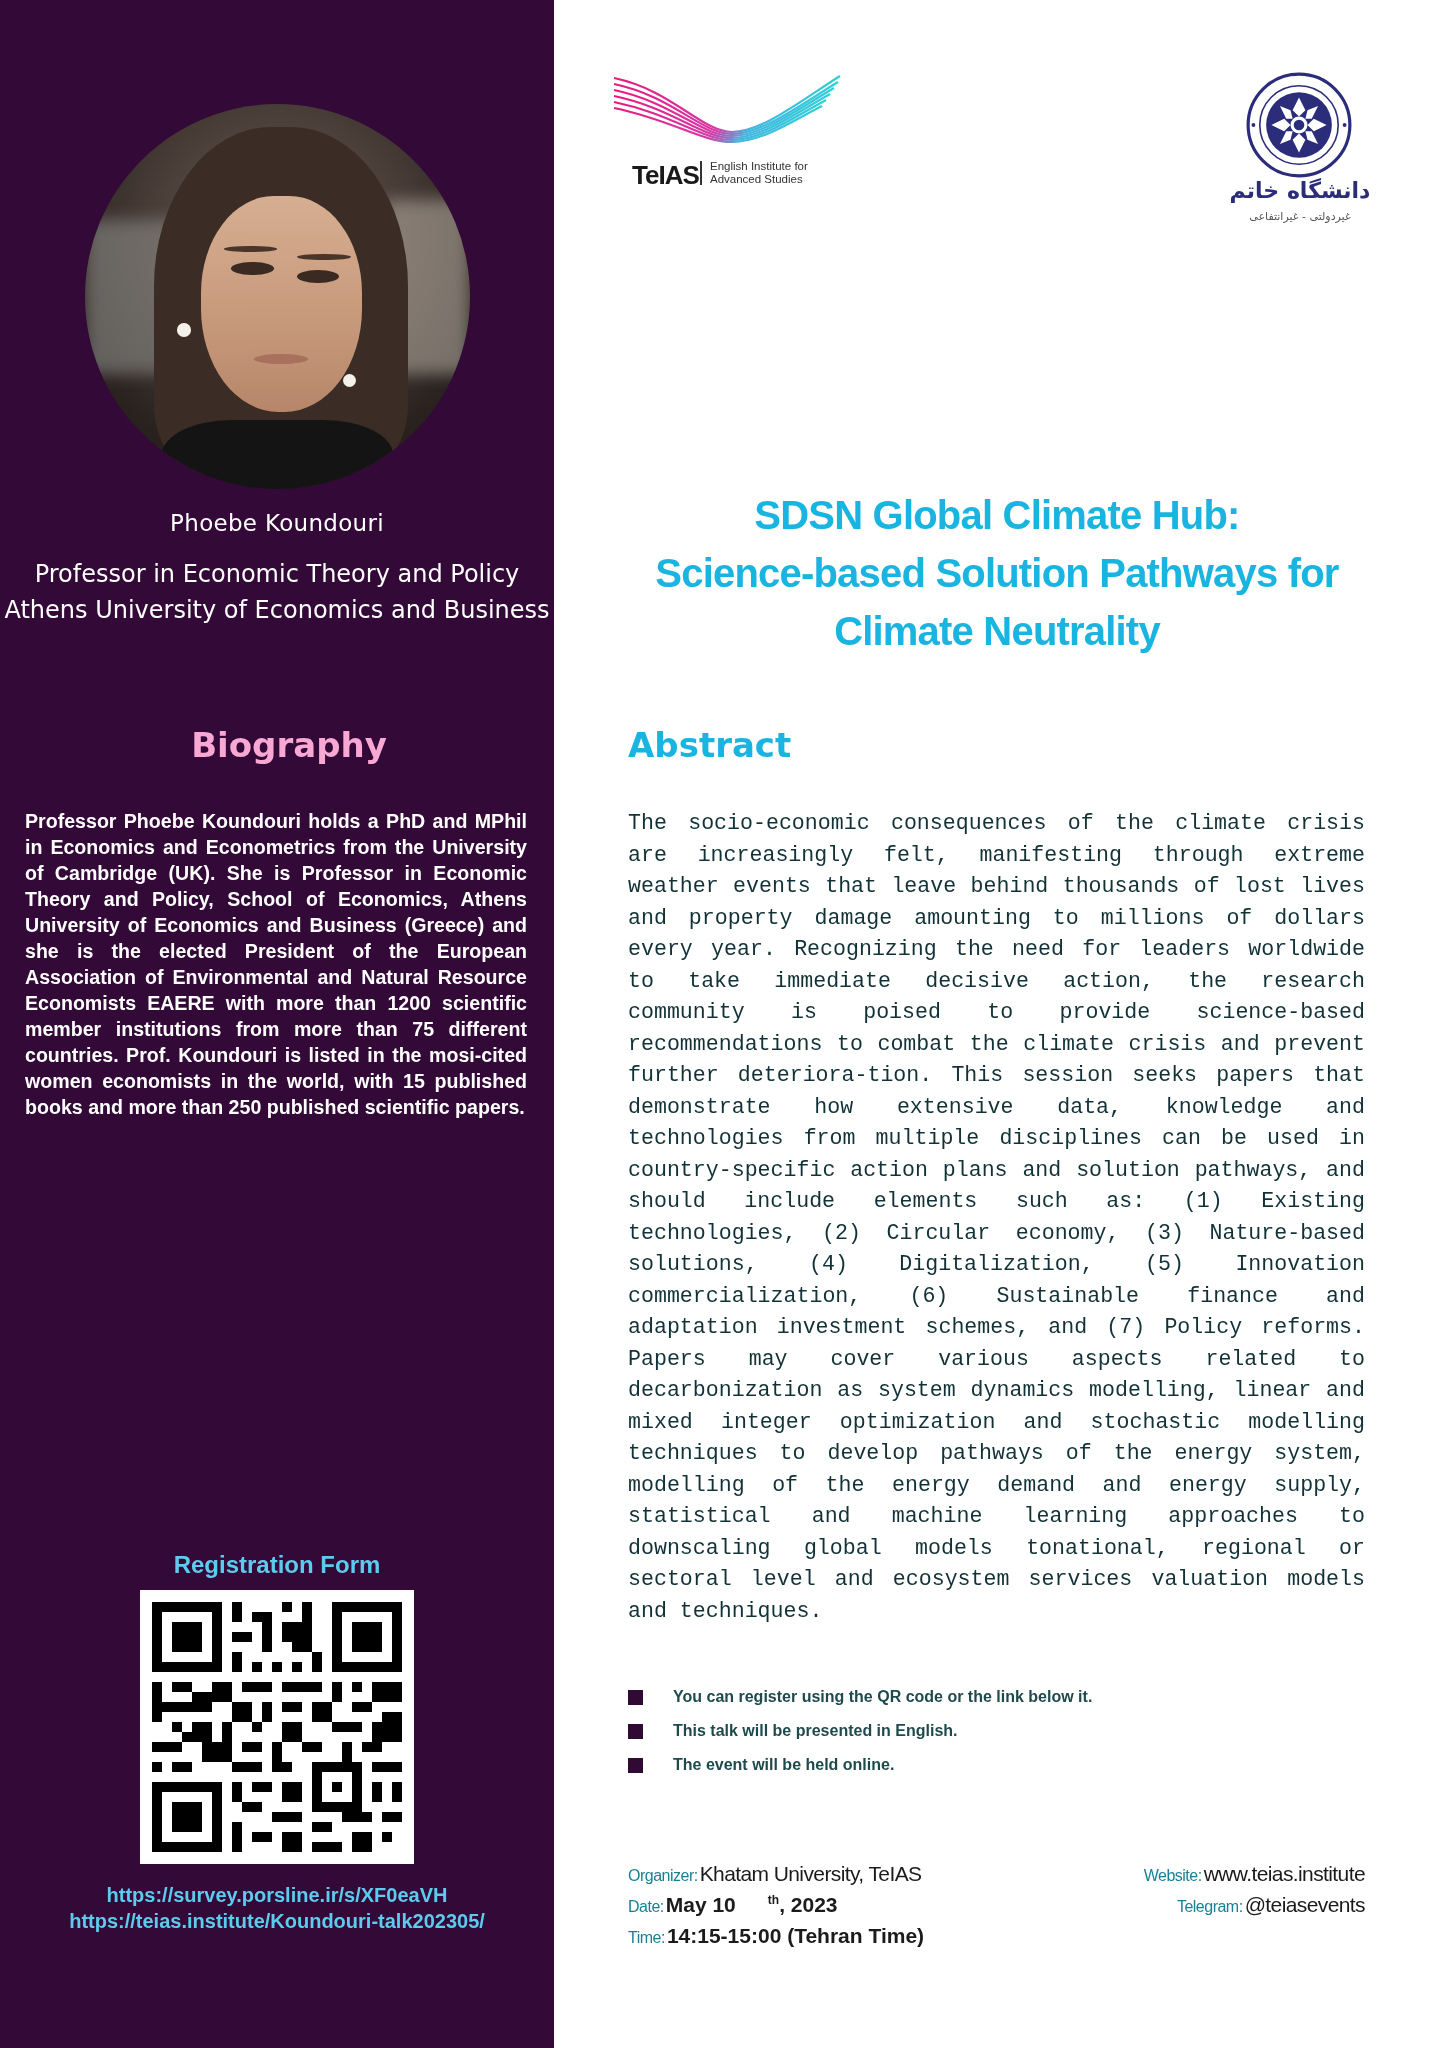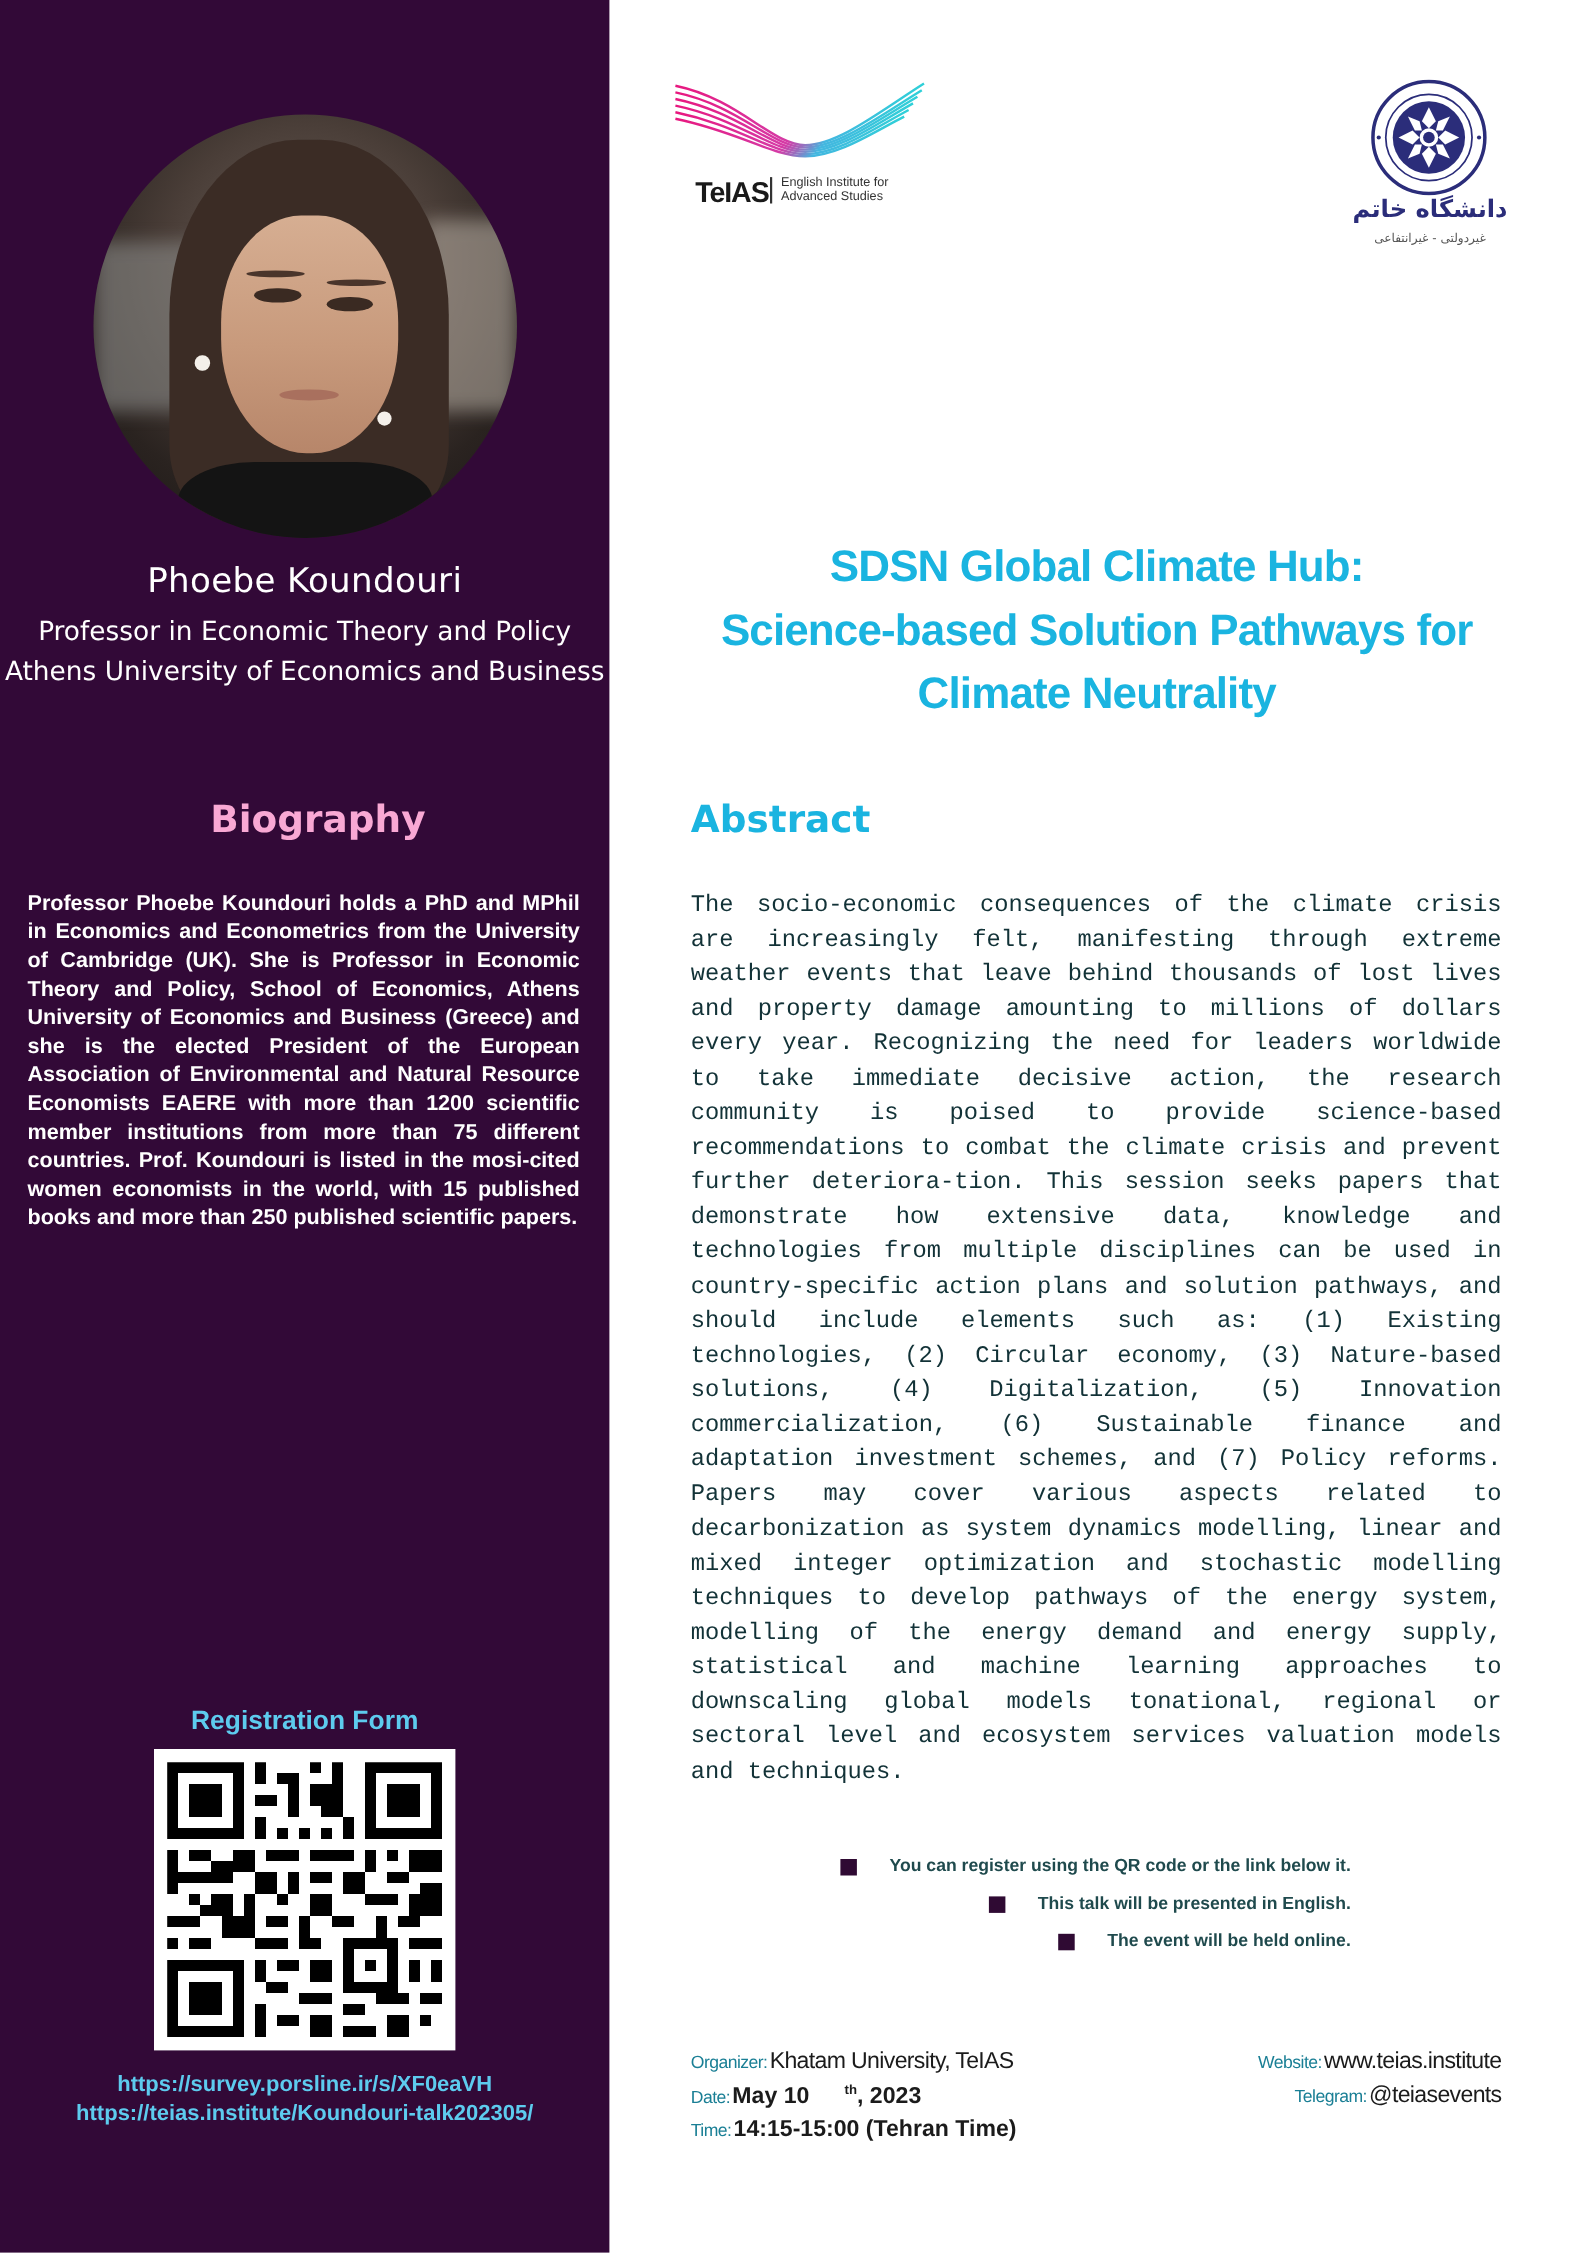--- a/index.html
+++ b/index.html
@@ -28,21 +28,21 @@
     .photo .brow.l { left: 36%; }
     .photo .brow.r { left: 55%; top: 39%; }
     .photo .lips { position: absolute; left: 44%; top: 65%; width: 14%; height: 2.5%; border-radius: 50%; background: #a9705e; }
     .photo .earring { position: absolute; width: 3.5%; height: 3.5%; border-radius: 50%; background: #f4f0ea; }
     .photo .earring.l { left: 24%; top: 57%; }
     .photo .earring.r { left: 67%; top: 70%; }
     .photo .jacket { position: absolute; left: 20%; top: 82%; width: 60%; height: 30%; background: #141414; border-radius: 30% 30% 0 0; }
 
     .speaker-name {
       position: absolute; left: 0; width: 554px; top: 510px; text-align: center;
-      font-size: 31px; color: #ffffff; letter-spacing: 0.3px;
+      font-size: 23px; color: #ffffff; letter-spacing: 0.3px;
     }
     .speaker-role, .speaker-affil {
       position: absolute; left: 0; width: 554px; text-align: center;
       font-size: 24px; color: #ffffff;
     }
     .speaker-role { top: 560px; }
     .speaker-affil { top: 596px; }
 
     .bio-heading {
       position: absolute; left: 12px; width: 554px; top: 725px; text-align: center;
@@ -108,21 +108,21 @@
     }
     .abstract-text {
       position: absolute; left: 628px; width: 737px; top: 808px;
       font-family: Liberation Mono, monospace;
       font-size: 21.6px; line-height: 31.5px; color: #123237;
       text-align: justify; text-align-last: left;
     }
 
     .notes { position: absolute; left: 628px; top: 1680px; width: 600px; }
     .note {
-      display: flex; align-items: center; height: 34px; justify-content: flex-end;
+      display: flex; align-items: center; height: 34px;
     }
     .note .bullet { width: 15px; height: 15px; background: #2f0a33; flex: 0 0 15px; margin-right: 30px; }
     .note .note-text {
       font-family: "Liberation Sans", sans-serif; font-size: 16px; color: #1f4a4d; font-weight: bold;
     }
 
     .info-left { position: absolute; left: 628px; top: 1862px; }
     .info-row { height: 31px; white-space: nowrap; font-family: "Liberation Sans", sans-serif; color: #1b1b1b; }
     .info-label { font-size: 16px; color: #1a7f95; letter-spacing: -0.5px; margin-right: 2px; }
     .info-value { font-size: 21px; letter-spacing: -0.6px; }

